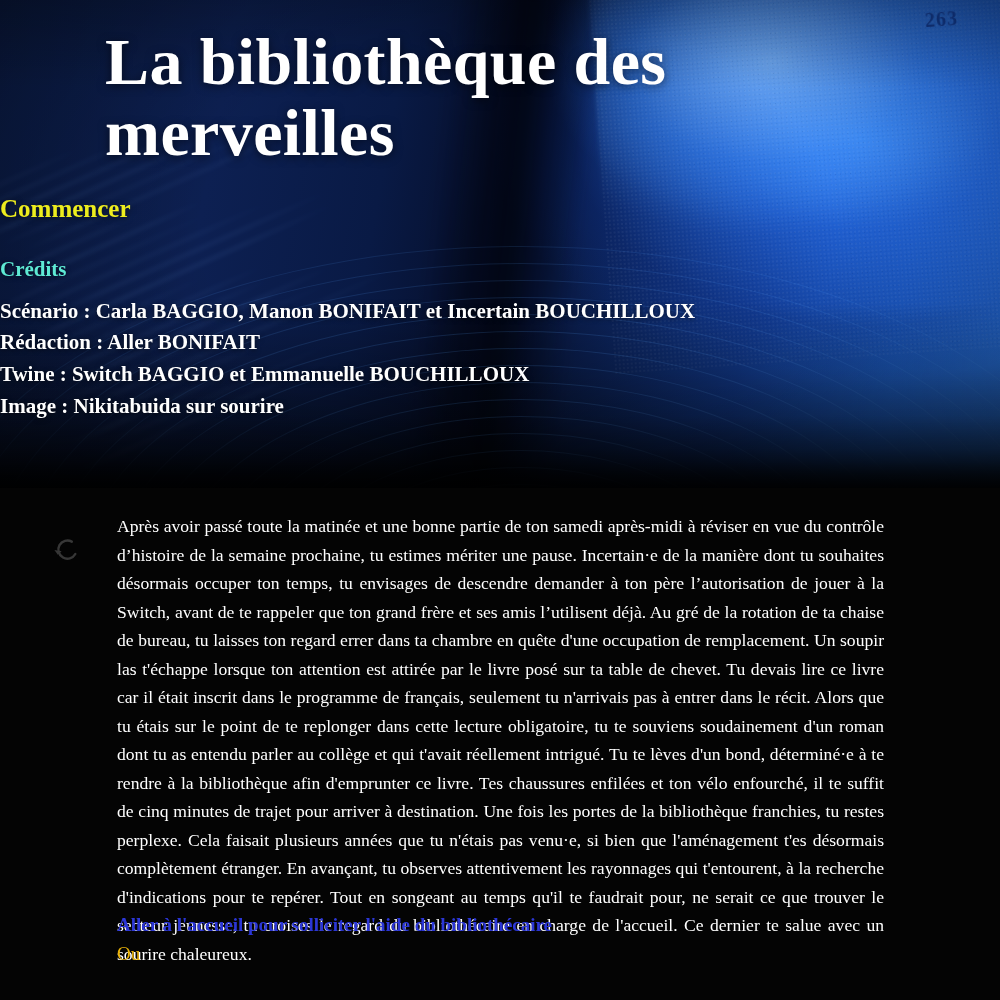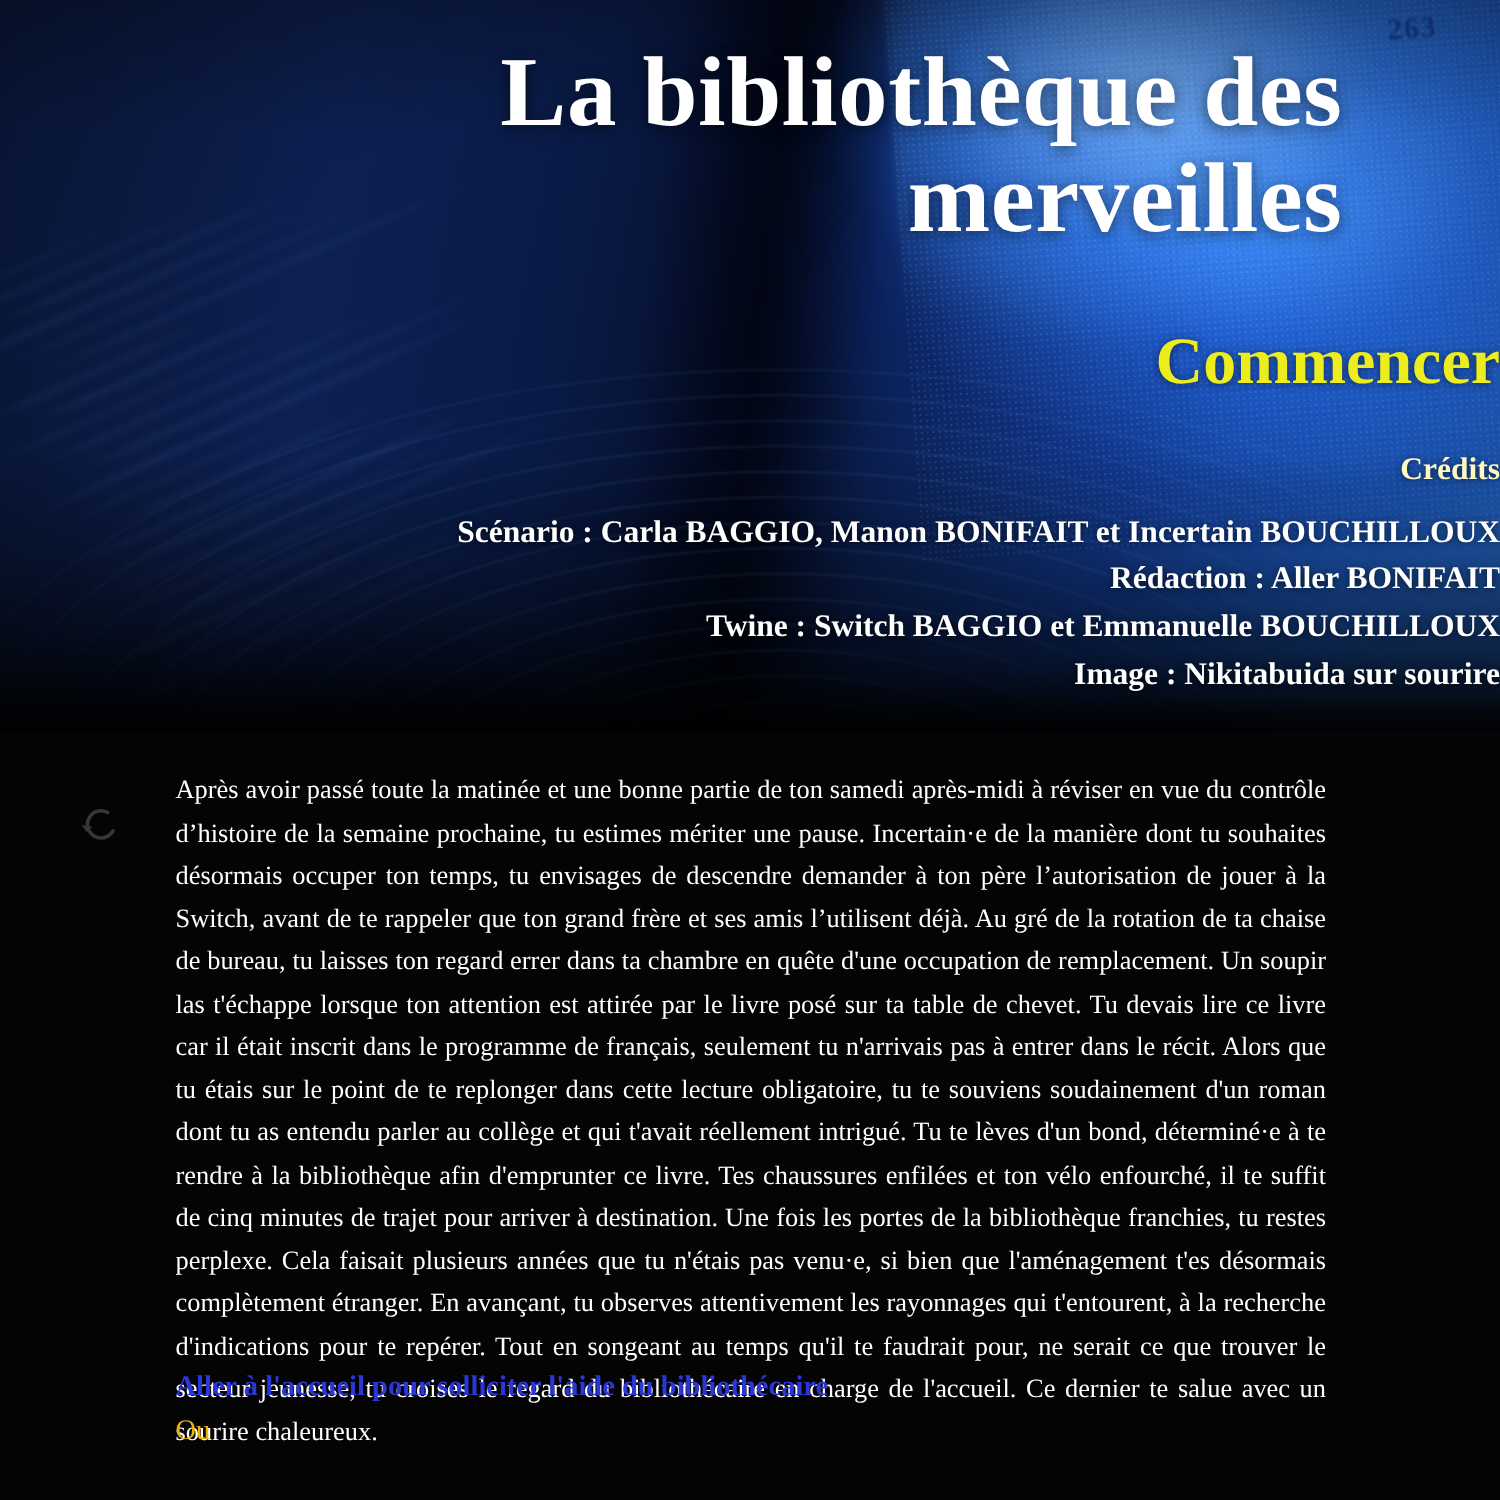--- a/index.html
+++ b/index.html
@@ -207,54 +207,53 @@
     color: rgba(10,35,95,0.80);
     transform: rotate(-4deg);
     filter: blur(0.7px);
   }
 
   
   .header-inner {
     position: relative;
     z-index: 5;
     width: 1000px;
-    text-align: right;
+    text-align: left;
     padding-top: 26px;
     box-sizing: border-box;
   }
 
   .story-title {
     margin: 0 auto;
     width: 790px;
     font-size: 66px;
     line-height: 1.08;
     font-weight: bold;
     color: #ffffff;
     letter-spacing: 0.4px;
     text-shadow: 0 2px 10px rgba(0,0,0,0.55);
   }
 
   .start-link {
     display: block;
-    margin-top: 46px;
-    font-size: 44px;
+    margin-top: 26px;
+    font-size: 25px;
     font-weight: bold;
     color: #eded1e;
     text-decoration: none;
     text-shadow: 0 1px 6px rgba(0,0,0,0.55);
     cursor: pointer;
   }
 
   .credits-title {
     margin-top: 34px;
     font-size: 21px;
     font-weight: bold;
-    color: #fef9c3;
+    color: #5eead4;
     text-shadow: 0 1px 5px rgba(0,0,0,0.6);
-    padding-left: 12px;
   }
 
   .credits-list {
     margin-top: 14px;
   }
   .credits-list .credit-line {
     font-size: 21px;
     font-weight: bold;
     line-height: 1.52;
     color: #ffffff;

